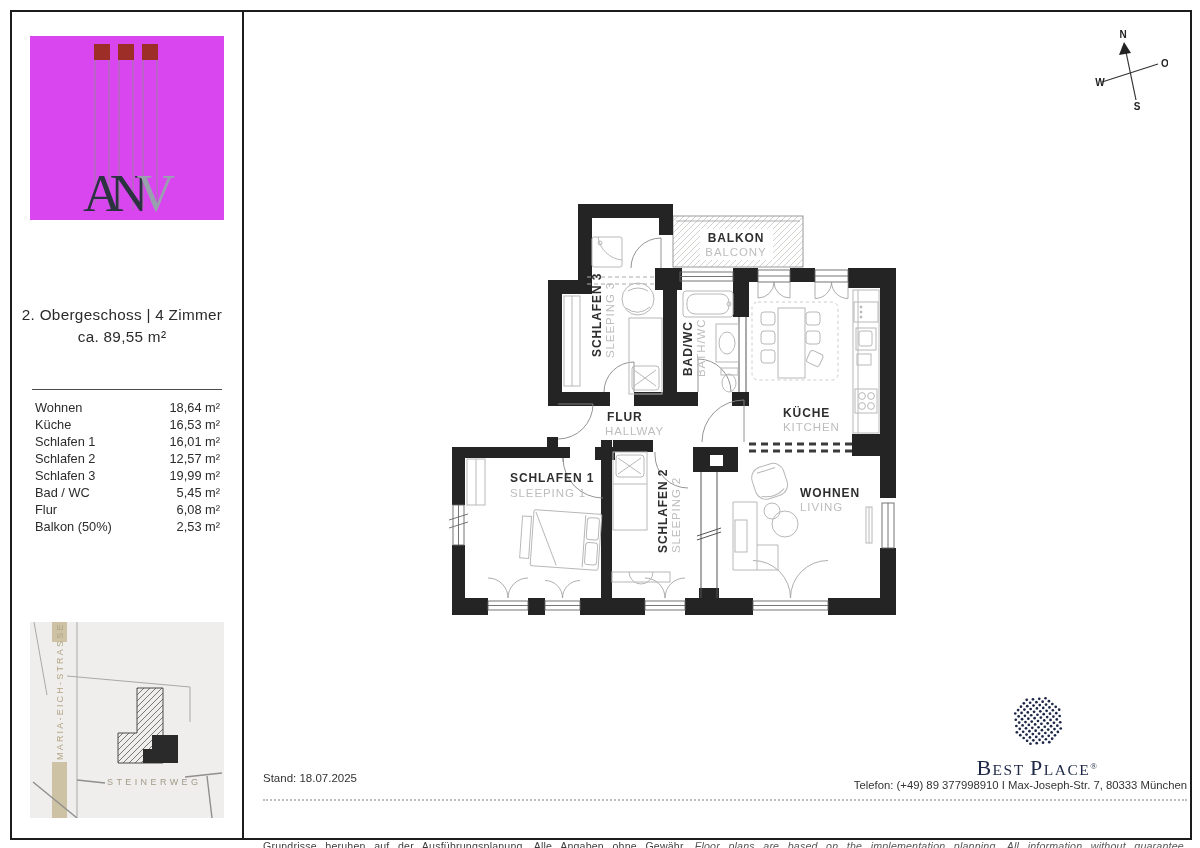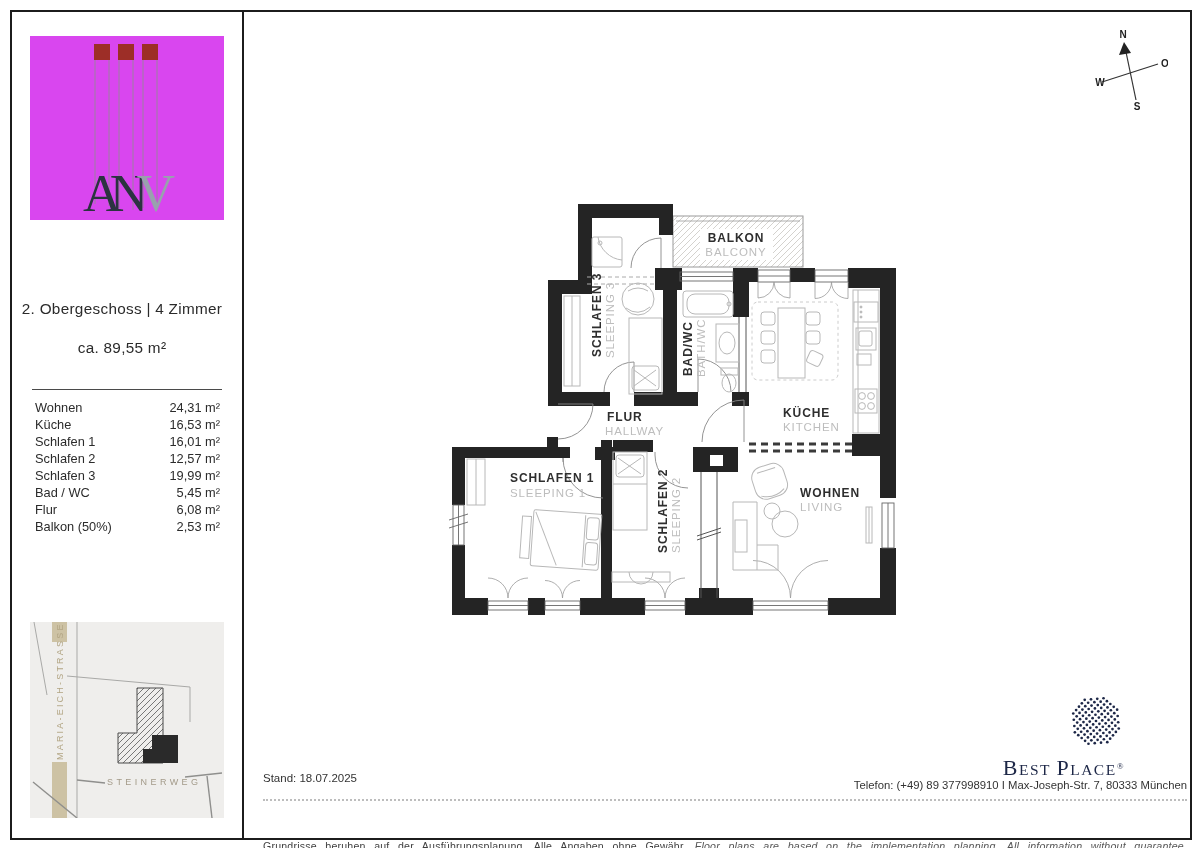--- a/index.html
+++ b/index.html
@@ -6,40 +6,40 @@
   body{width:1200px;height:848px;position:relative;background:#fff;
        font-family:"Liberation Sans",sans-serif;color:#2b2b2b;overflow:hidden;}
   .abs{position:absolute;}
   
   .page-border{left:10px;top:10px;width:1178px;height:826px;border:2px solid #1c1c1c;}
   .sidebar-divider{left:242px;top:10px;width:2px;height:828px;background:#1c1c1c;}
   
   .logo-box{left:30px;top:36px;width:194px;height:184px;background:#d946ef;}
   .unit-block{left:12px;top:300px;width:220px;text-align:center;}
   .unit-title{font-size:34px;font-weight:600;letter-spacing:1.5px;color:#2b2b2b;}
-  .unit-floor{font-size:15.3px;letter-spacing:.3px;}
-  .unit-area{font-size:15.3px;margin-top:21px;letter-spacing:.3px;}
+  .unit-floor{font-size:15.3px;margin-top:6px;letter-spacing:.3px;}
+  .unit-area{font-size:15.3px;margin-top:4px;letter-spacing:.3px;}
   .side-divider{left:32px;top:389px;width:190px;border-top:1.6px solid #4a4a4a;}
   .room-table{left:35px;top:399px;width:185px;font-size:12.8px;}
   .room-row{display:flex;justify-content:space-between;line-height:17px;}
   .room-row .val{text-align:right;}
   .map-box{left:30px;top:622px;width:194px;height:196px;background:#efeeec;overflow:hidden;}
   
   text.de{font-family:"Liberation Sans",sans-serif;font-size:12px;font-weight:bold;
           fill:#2e2e2e;letter-spacing:.9px;}
   text.en{font-family:"Liberation Sans",sans-serif;font-size:11.5px;fill:#bdbdbd;letter-spacing:.9px;}
   
   .stand{left:263px;top:772px;font-size:11.5px;color:#333;}
   .dotted-rule{left:263px;top:799px;width:924px;border-top:2px dotted #bdbdbd;}
   .disclaimer{left:263px;top:840px;width:924px;font-size:10.6px;color:#3f3f3f;
               text-align:justify;text-align-last:justify;white-space:nowrap;overflow:hidden;
               letter-spacing:.2px;word-spacing:2px;}
   .disclaimer .en{font-style:italic;color:#555;}
   .contact{right:13px;top:779px;font-size:11.3px;color:#333;}
-  .brand{left:950px;top:692px;width:175px;text-align:right;color:#1d2747;}
+  .brand{left:950px;top:692px;width:175px;text-align:center;color:#1d2747;}
   .brand-word{font-family:"Liberation Serif",serif;letter-spacing:1.5px;margin-top:1px;}
   .brand-word .big{font-size:22px;}
   .brand-word .sc{font-size:15.5px;}
   .brand-word .reg{font-size:9px;vertical-align:super;}
   .street-v{font-size:9px;}
 </style>
 </head>
 <body>
 
 <div class="abs page-border"></div>
@@ -64,21 +64,21 @@
 
 <div class="abs unit-block">
   <div class="unit-floor">2. Obergeschoss | 4 Zimmer</div>
   <div class="unit-area">ca. 89,55 m²</div>
 </div>
 <div class="abs side-divider"></div>
 
 <div class="abs room-table">
   <div class="room-row">
       <span>Wohnen</span>
-      <span class="val">24,31 m²</span>
+      <span class="val">18,64 m²</span>
     </div>
   <div class="room-row">
       <span>Küche</span>
       <span class="val">16,53 m²</span>
     </div>
   <div class="room-row">
       <span>Schlafen 1</span>
       <span class="val">16,01 m²</span>
     </div>
   <div class="room-row">

